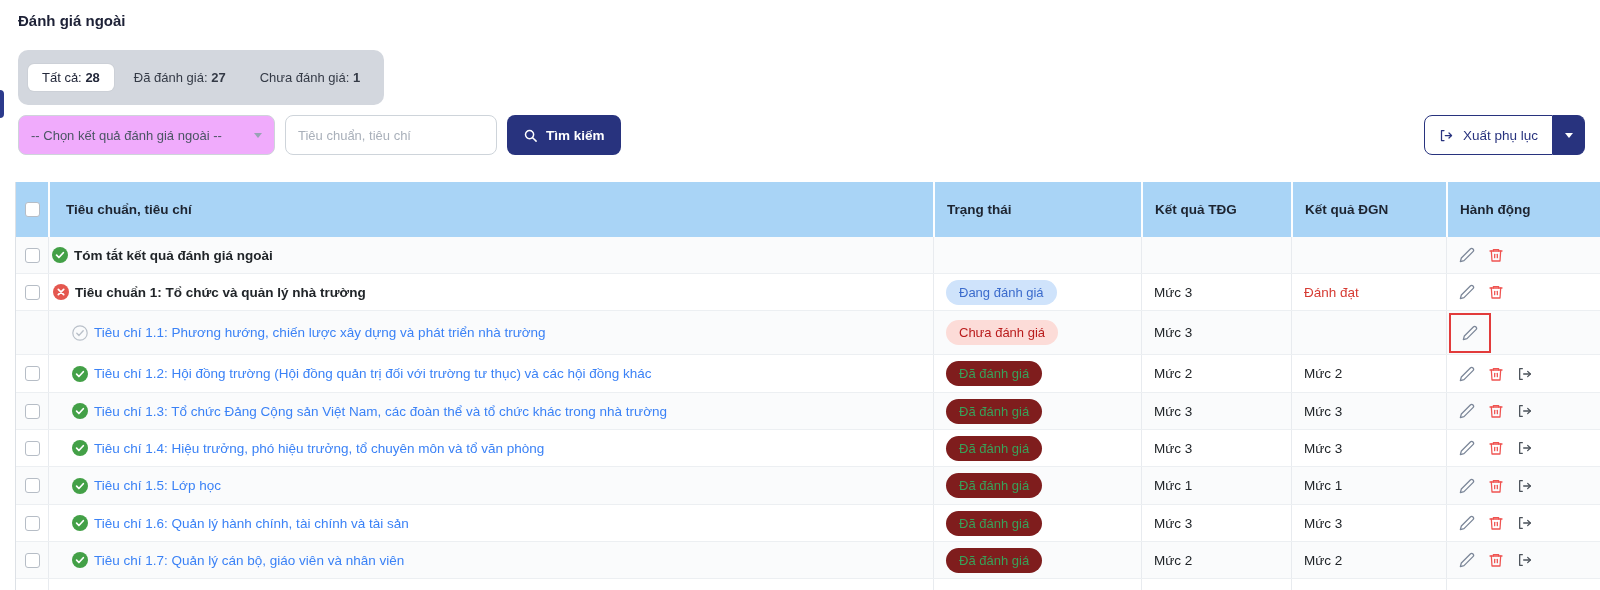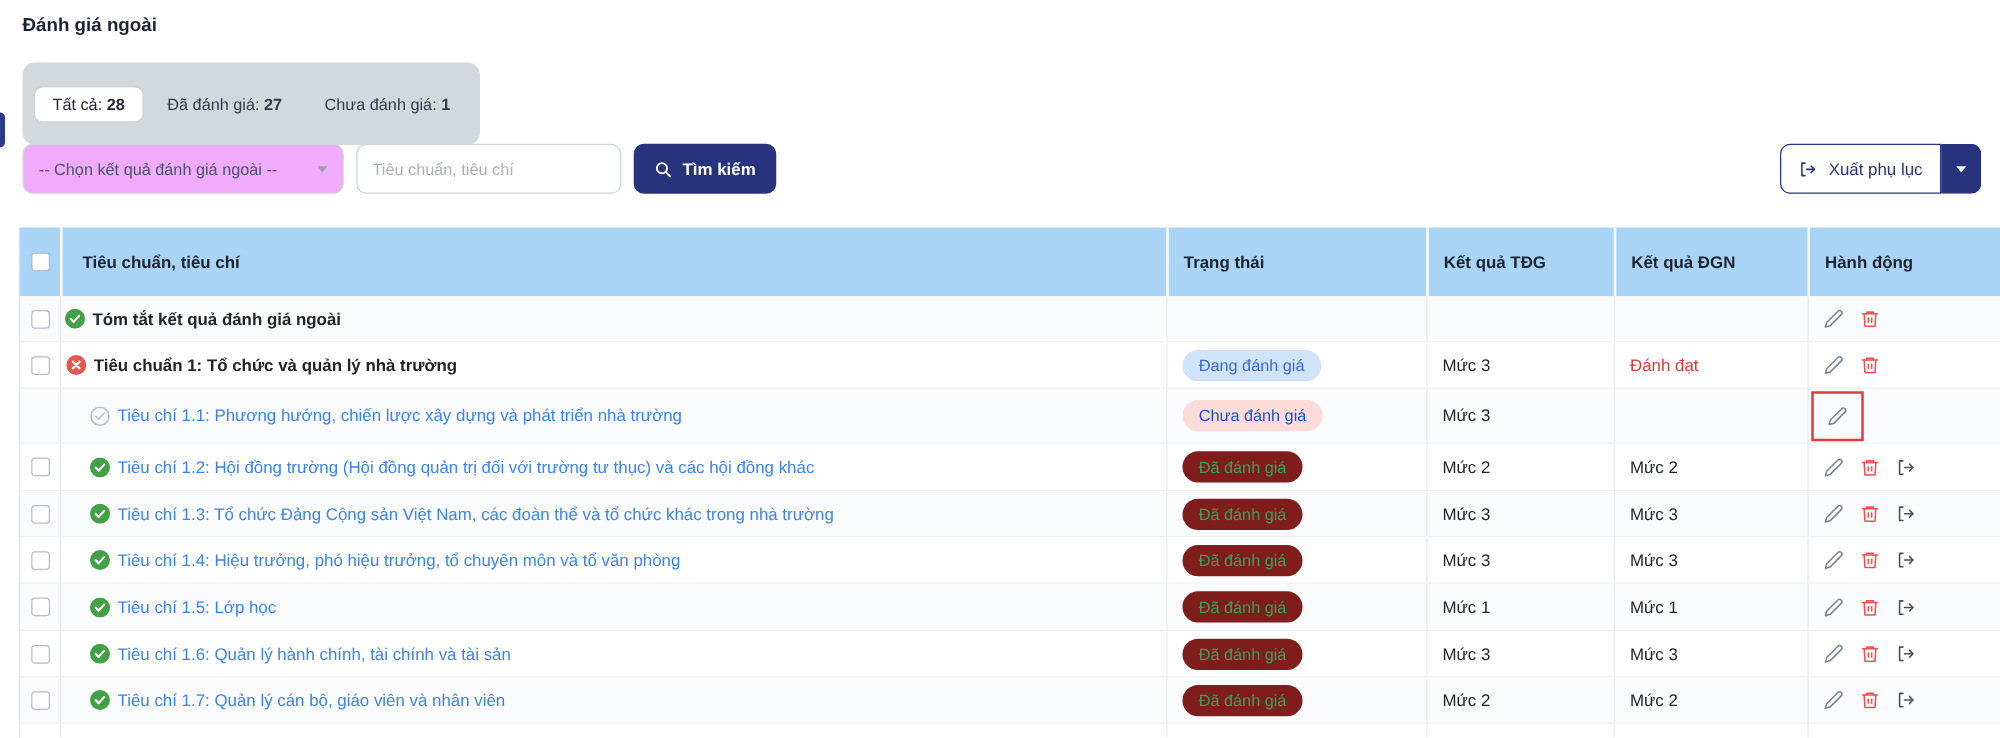--- a/index.html
+++ b/index.html
@@ -5,21 +5,21 @@
   * { box-sizing: border-box; margin: 0; padding: 0; }
   html,body { background:#fff; }
   body { font-family:"Liberation Sans", sans-serif; }
   .screen { position:relative; width:1600px; height:590px; background:#fff; overflow:hidden; }
 
   .page-title { position:absolute; top:12px; left:18px; font-size:15px; font-weight:700; color:#1d2136; }
 
   .side-sliver { position:absolute; left:0; top:90px; width:4px; height:28px; background:#2c3a8c; border-radius:0 4px 4px 0; }
 
   
-  .tabs { position:absolute; top:50px; left:18px; height:66px; background:#d3d7de; border-radius:10px; padding:0 10px; display:flex; align-items:center; gap:6px; }
+  .tabs { position:absolute; top:50px; left:18px; height:55px; background:#d3d7de; border-radius:10px; padding:0 10px; display:flex; align-items:center; gap:6px; }
   .tab { padding:6px 14px; border-radius:6px; font-size:13px; color:#343a46; white-space:nowrap; cursor:pointer; }
   .tab .cnt { font-weight:700; }
   .tab.active { background:#fff; color:#23283a; box-shadow:0 0 0 1px rgba(0,0,0,0.03); }
 
   
   .filters { position:absolute; top:115px; left:18px; right:15px; height:40px; display:flex; gap:10px; }
   .select { width:257px; height:40px; border:1px solid #ced4da; border-radius:8px; background:#f0abfc; display:flex; align-items:center; justify-content:space-between; padding:0 12px; font-size:13px; color:#4a5563; cursor:pointer; }
   .caret-down { width:0; height:0; border-left:4px solid transparent; border-right:4px solid transparent; border-top:5px solid #97a3b4; }
   .search-input { width:212px; height:40px; border:1px solid #ced4da; border-radius:8px; padding:0 12px; font-size:13px; color:#495057; outline:none; }
   .search-input::placeholder { color:#a9b0ba; }
@@ -51,21 +51,21 @@
   .checkbox { width:15px; height:15px; background:#fff; border:1px solid #b6bdc6; border-radius:3px; flex:none; cursor:pointer; }
 
   .row-caret { flex:none; width:12px; margin-left:-14px; margin-right:3px; display:flex; align-items:center; cursor:pointer; }
   .row-icon { flex:none; width:16px; height:16px; margin-right:6px; }
   .name-text { white-space:nowrap; color:#3b82f6; }
   .name-text.bold { font-weight:700; color:#212529; }
   .indent1 { margin-left:20px; }
 
   .pill { padding:5px 13px; border-radius:13px; font-size:13px; white-space:nowrap; }
   .pill.blue  { background:#cfe3fb; color:#3b6bcc; }
-  .pill.red   { background:#fcdcd8; color:#1d4ed8; }
+  .pill.red   { background:#fcdcd8; color:#b91c1c; }
   .pill.green { background:#7f1d1d; color:#38a159; }
 
   .dgn-fail { color:#d63b33; }
 
   .actions { gap:13px; }
   .act { width:16px; height:16px; flex:none; cursor:pointer; display:flex; align-items:center; justify-content:center; }
   .hl-box { width:42px; height:40px; border:2px solid #e23b3b; display:flex; align-items:center; justify-content:center; margin-left:-10px; flex:none; }
 </style>
 </head>
 <body>

